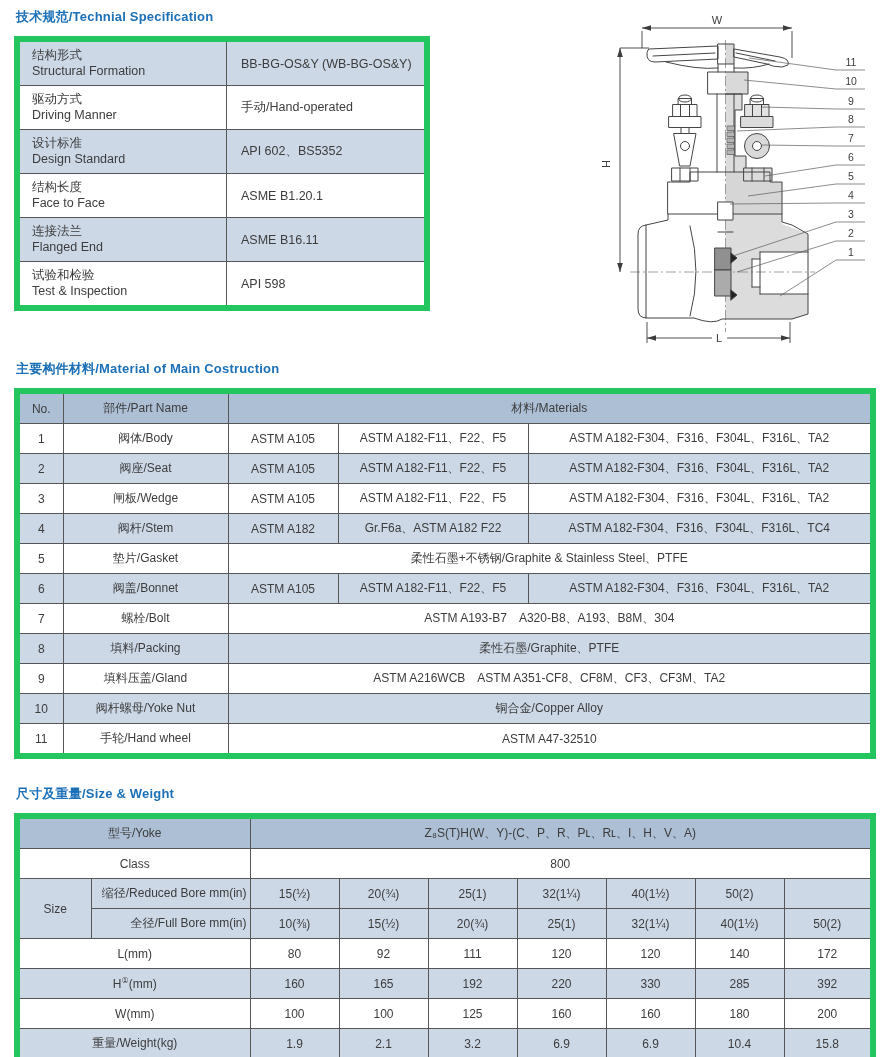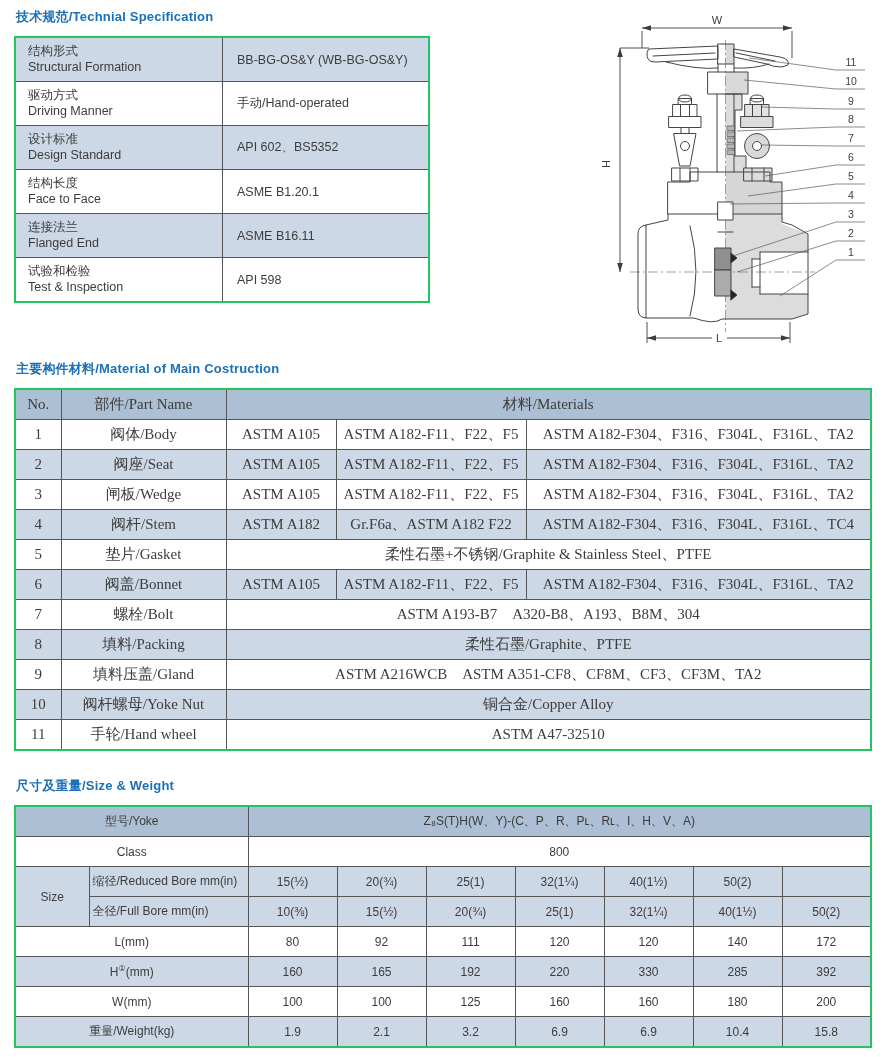--- a/index.html
+++ b/index.html
@@ -9,35 +9,35 @@
     color:#3c3c3c;overflow:hidden;
   }
   .page{padding:6px 14px 0 14px;position:relative;}
   .section-title{
     color:#1b70b7;font-weight:bold;font-size:13px;
     margin:2px 0 10px 2px;letter-spacing:.2px;
   }
   .top-row{display:flex;justify-content:space-between;align-items:flex-start;}
   table{border-collapse:collapse;table-layout:fixed;}
   td{border:1px solid #565656;vertical-align:middle;overflow:hidden;}
-  .outer{border:2px solid #22c55e;}
+  .outer{border:6px solid #22c55e;}
   
   .spec-table{width:416px;}
   .spec-table td{height:39px;font-size:12.5px;}
   .spec-table .lbl{width:190px;padding:2px 4px 2px 12px;line-height:1.25;}
   .spec-table .val{padding-left:14px;}
   .shaded td, td.shaded{background:#cdd8e7;}
   .hdr td, td.hdr{background:#acbfd4;}
   
   .mat-table{width:856px;margin-top:4px;}
-  .mat-table td{height:27px;font-size:15px;text-align:center;padding:1px 4px;font-family:Liberation Serif, serif;}
+  .mat-table td{height:27px;font-size:12px;text-align:center;padding:1px 4px;}
   
   .size-table{width:856px;margin-top:4px;}
   .size-table td{height:27px;font-size:12px;text-align:center;padding:1px 3px;}
-  .size-table .borelbl{text-align:left;margin-left:21px;}
+  .size-table .borelbl{text-align:right;margin-left:21px;}
   sup{font-size:8px;}
   .drawing-wrap{width:276px;flex:none;}
   svg text{font-family:"Liberation Sans","DejaVu Sans",sans-serif;fill:#3c3c3c;}
 </style>
 </head>
 <body>
 
 <div class="page">
 
   <div class="top-row">

